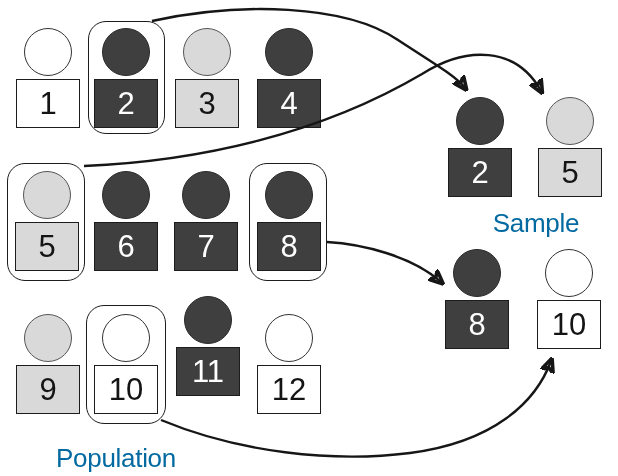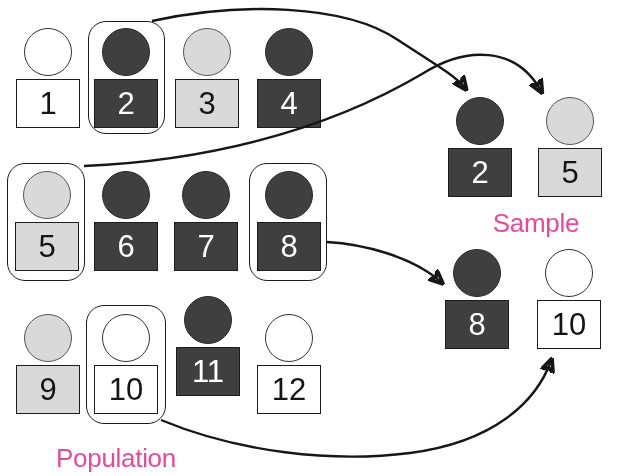--- a/index.html
+++ b/index.html
@@ -23,21 +23,21 @@
   }
   .bod[data-shade="dark"]{background:#3f3f3f;color:#ffffff;}
   .bod[data-shade="light"]{background:#d9d9d9;color:#141414;}
   
   .sel{
     position:absolute;border:1.9px solid #1c1c1c;border-radius:18px;background:transparent;
   }
   
   .grp-label{
     position:absolute;width:160px;text-align:center;
-    font-size:26px;letter-spacing:-0.3px;color:#ec4899;
+    font-size:26px;letter-spacing:-0.3px;color:#0369a1;
   }
   
   #arrows{position:absolute;left:0;top:0;pointer-events:none;}
   #arrows path{fill:none;stroke:#161616;stroke-width:2.4px;}
 </style>
 </head>
 <body>
 
 <div id="canvas">
 

